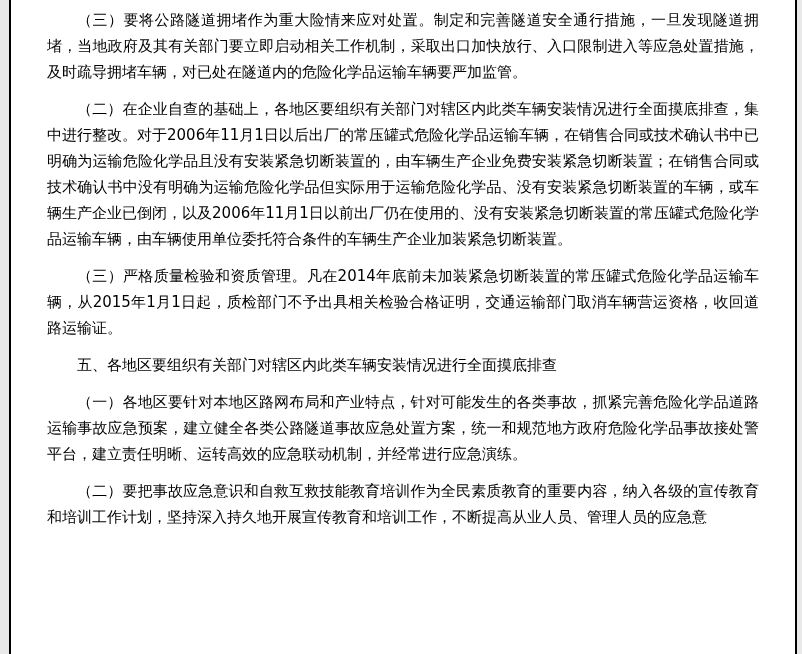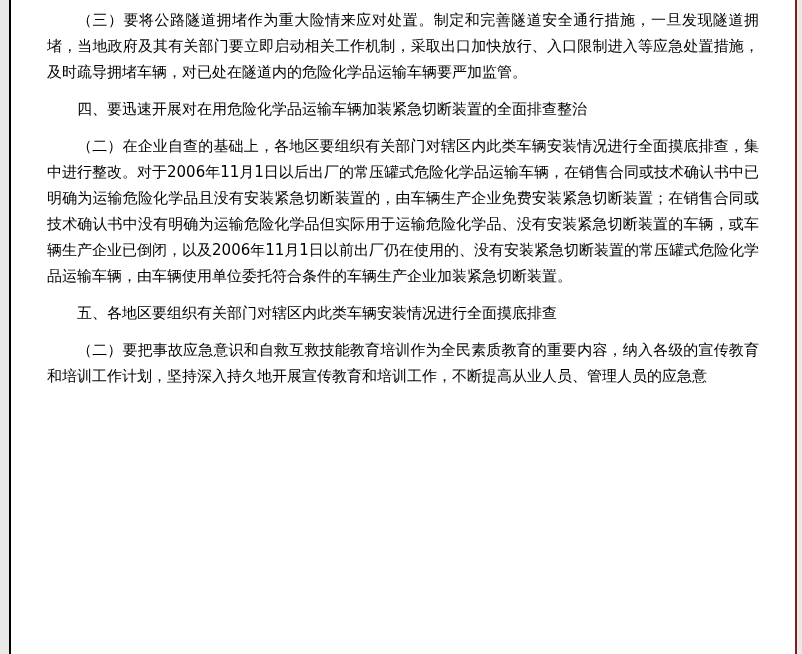--- a/index.html
+++ b/index.html
@@ -15,21 +15,21 @@
     font-family: "DejaVu Sans", sans-serif;
   }
   .doc-page {
     position: absolute;
     top: 0;
     bottom: 0;
     left: 9px;
     right: 5px;
     background: #ffffff;
     border-left: 2px solid #000000;
-    border-right: 2px solid #7f1d1d;
+    border-right: 2px solid #000000;
     box-sizing: border-box;
     overflow: hidden;
   }
   .doc-content {
     padding: 7px 36px 0 36px;
     color: #000000;
     font-size: 15px;
     line-height: 26px;
     text-align: justify;
     text-justify: inter-ideograph;
@@ -40,18 +40,19 @@
     font-weight: normal;
     word-break: break-all;
   }
 </style>
 </head>
 <body>
 
 <div class="doc-page">
   <div class="doc-content">
     <p>（三）要将公路隧道拥堵作为重大险情来应对处置。制定和完善隧道安全通行措施，一旦发现隧道拥堵，当地政府及其有关部门要立即启动相关工作机制，采取出口加快放行、入口限制进入等应急处置措施，及时疏导拥堵车辆，对已处在隧道内的危险化学品运输车辆要严加监管。</p>
-    <p>四、要迅速开展对在用危险化学品运输车辆加装紧急切断装置的全面排查整治</p>
     <p>（二）在企业自查的基础上，各地区要组织有关部门对辖区内此类车辆安装情况进行全面摸底排查，集中进行整改。对于2006年11月1日以后出厂的常压罐式危险化学品运输车辆，在销售合同或技术确认书中已明确为运输危险化学品且没有安装紧急切断装置的，由车辆生产企业免费安装紧急切断装置；在销售合同或技术确认书中没有明确为运输危险化学品但实际用于运输危险化学品、没有安装紧急切断装置的车辆，或车辆生产企业已倒闭，以及2006年11月1日以前出厂仍在使用的、没有安装紧急切断装置的常压罐式危险化学品运输车辆，由车辆使用单位委托符合条件的车辆生产企业加装紧急切断装置。</p>
+    <p>（三）严格质量检验和资质管理。凡在2014年底前未加装紧急切断装置的常压罐式危险化学品运输车辆，从2015年1月1日起，质检部门不予出具相关检验合格证明，交通运输部门取消车辆营运资格，收回道路运输证。</p>
     <p>五、各地区要组织有关部门对辖区内此类车辆安装情况进行全面摸底排查</p>
+    <p>（一）各地区要针对本地区路网布局和产业特点，针对可能发生的各类事故，抓紧完善危险化学品道路运输事故应急预案，建立健全各类公路隧道事故应急处置方案，统一和规范地方政府危险化学品事故接处警平台，建立责任明晰、运转高效的应急联动机制，并经常进行应急演练。</p>
     <p>（二）要把事故应急意识和自救互救技能教育培训作为全民素质教育的重要内容，纳入各级的宣传教育和培训工作计划，坚持深入持久地开展宣传教育和培训工作，不断提高从业人员、管理人员的应急意</p>
   </div>
 </div>
 
 </body></html>

